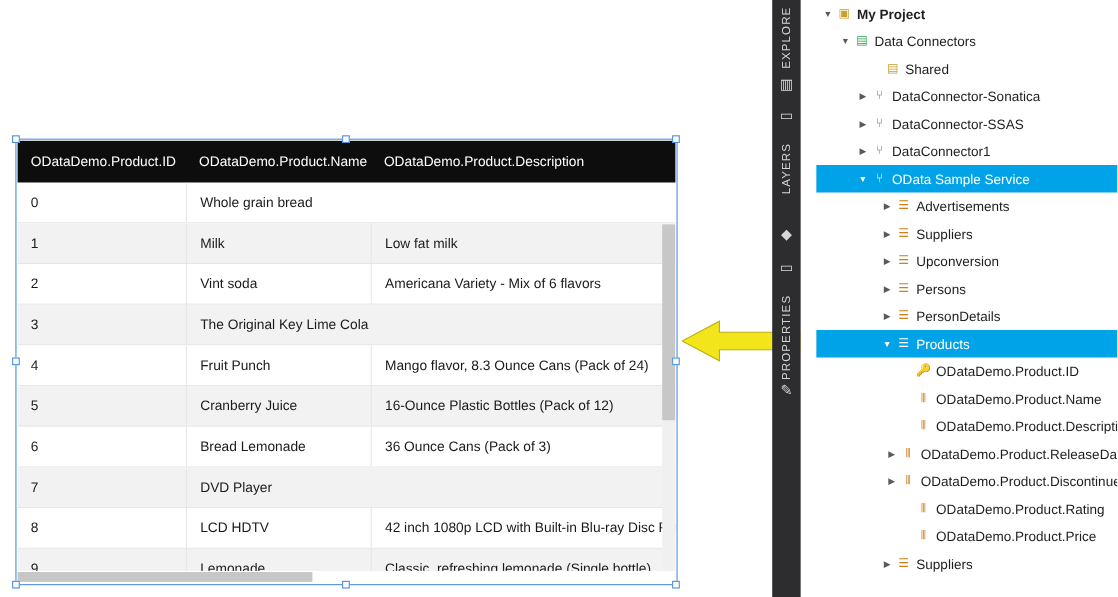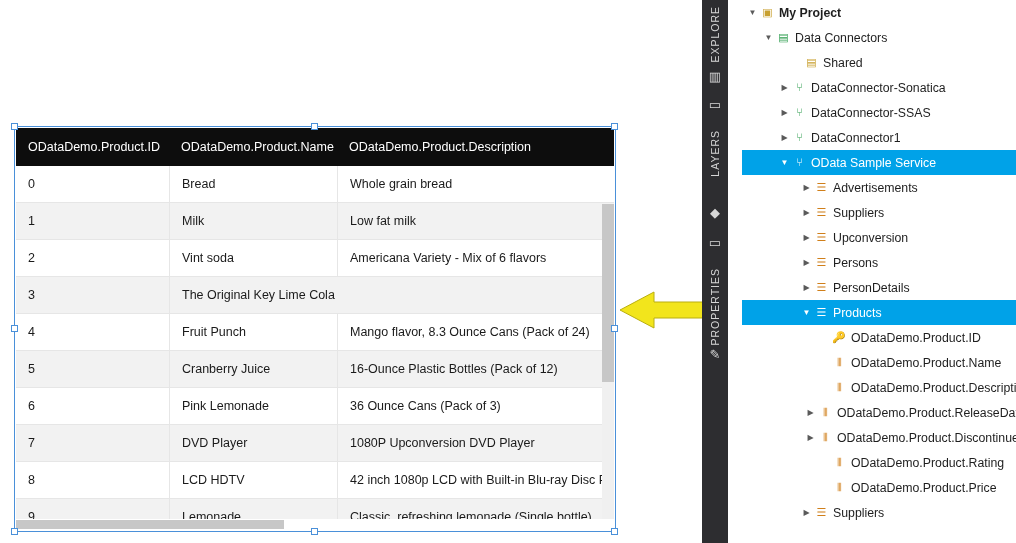--- a/index.html
+++ b/index.html
@@ -185,21 +185,20 @@
 
     <div class="grid-header">
       <div class="cell col0">ODataDemo.Product.ID</div>
       <div class="cell col1">ODataDemo.Product.Name</div>
       <div class="cell col2">ODataDemo.Product.Description</div>
     </div>
 
     <div class="grid-body">
       <div class="grid-row">
         <div class="cell col0">0</div>
-        <div class="cell col1">Bread</div>
         <div class="cell col2">Whole grain bread</div>
       </div>
       <div class="grid-row alt">
         <div class="cell col0">1</div>
         <div class="cell col1">Milk</div>
         <div class="cell col2">Low fat milk</div>
       </div>
       <div class="grid-row">
         <div class="cell col0">2</div>
         <div class="cell col1">Vint soda</div>
@@ -214,27 +213,26 @@
         <div class="cell col1">Fruit Punch</div>
         <div class="cell col2">Mango flavor, 8.3 Ounce Cans (Pack of 24)</div>
       </div>
       <div class="grid-row alt">
         <div class="cell col0">5</div>
         <div class="cell col1">Cranberry Juice</div>
         <div class="cell col2">16-Ounce Plastic Bottles (Pack of 12)</div>
       </div>
       <div class="grid-row">
         <div class="cell col0">6</div>
-        <div class="cell col1">Pink Lemonade</div>
+        <div class="cell col1">Bread Lemonade</div>
         <div class="cell col2">36 Ounce Cans (Pack of 3)</div>
       </div>
       <div class="grid-row alt">
         <div class="cell col0">7</div>
         <div class="cell col1">DVD Player</div>
-        <div class="cell col2">1080P Upconversion DVD Player</div>
       </div>
       <div class="grid-row">
         <div class="cell col0">8</div>
         <div class="cell col1">LCD HDTV</div>
         <div class="cell col2">42 inch 1080p LCD with Built-in Blu-ray Disc Player</div>
       </div>
       <div class="grid-row alt">
         <div class="cell col0">9</div>
         <div class="cell col1">Lemonade</div>
         <div class="cell col2">Classic, refreshing lemonade (Single bottle)</div>

